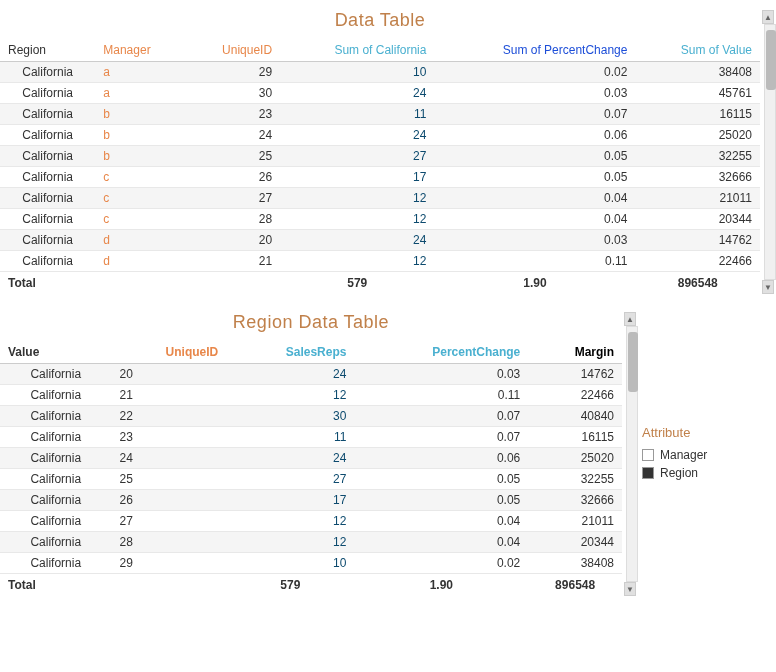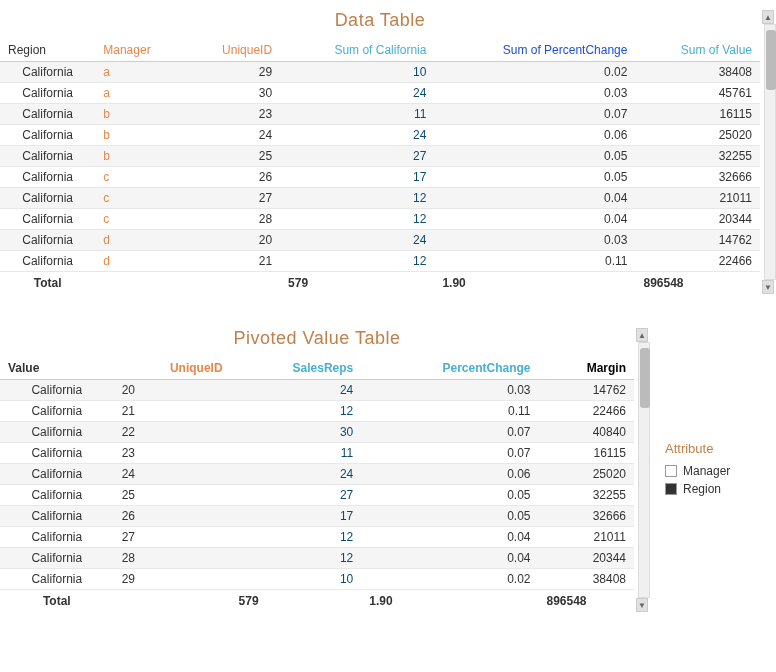--- a/index.html
+++ b/index.html
@@ -15,21 +15,21 @@
     .page-container {
       display: flex;
       flex-direction: column;
       padding: 10px 0;
     }
 
     
     .top-section {
       display: flex;
       flex-direction: row;
-      margin-bottom: 24px;
+      margin-bottom: 8px;
       position: relative;
     }
 
     .table-wrapper {
       flex: 1;
       overflow: hidden;
     }
 
     .section-title {
       text-align: center;
@@ -76,25 +76,25 @@
     tbody tr td:nth-child(2) { text-align: left; }
 
     tbody tr:nth-child(odd) { background-color: #f5f5f5; }
     tbody tr:nth-child(even) { background-color: #fff; }
 
     .salesreps-val { color: #0c4a6e; }
     .manager-val { color: #e8874a; }
 
     tfoot tr td {
       padding: 4px 8px;
-      text-align: left;
+      text-align: center;
       font-weight: bold;
       border-top: 1px solid #ccc;
     }
-    tfoot tr td:first-child { text-align: center; }
+    tfoot tr td:first-child { text-align: left; }
 
     
     .scrollbar-track {
       width: 12px;
       background: #f0f0f0;
       border: 1px solid #ddd;
       position: relative;
       margin-left: 2px;
     }
 
@@ -139,22 +139,22 @@
 
     .pivoted-table thead tr th {
       text-align: right;
       font-weight: bold;
     }
     .pivoted-table thead tr th:first-child {
       text-align: left;
     }
 
     .legend-box {
-      width: 126px;
-      padding: 10px 15px;
+      width: 138px;
+      padding: 10px 4px;
       display: flex;
       flex-direction: column;
       justify-content: center;
     }
 
     .legend-title {
       font-size: 13px;
       color: #c0804a;
       margin-bottom: 8px;
       font-weight: normal;
@@ -313,21 +313,21 @@
       <div class="scroll-arrow">▲</div>
       <div class="scrollbar-track" style="flex:1; position:relative;">
         <div class="scrollbar-thumb" style="height:60px; top:5px;"></div>
       </div>
       <div class="scroll-arrow">▼</div>
     </div>
   </div>
 
   <div class="bottom-section">
     <div class="bottom-table-wrapper">
-      <div class="section-title">Pivoted Value Table</div>
+      <div class="section-title">Region Data Table</div>
       <table class="pivoted-table">
         <thead>
           <tr>
             <th class="col-value">Value</th>
             <th class="col-uniqueid2" style="color:#e8874a;">UniqueID</th>
             <th class="col-salesreps2" style="color:#4ab0d0;">SalesReps</th>
             <th class="col-percentchange2" style="color:#4ab0d0;">PercentChange</th>
             <th class="col-margin2" style="color:#000000;">Margin</th>
           </tr>
         </thead>

